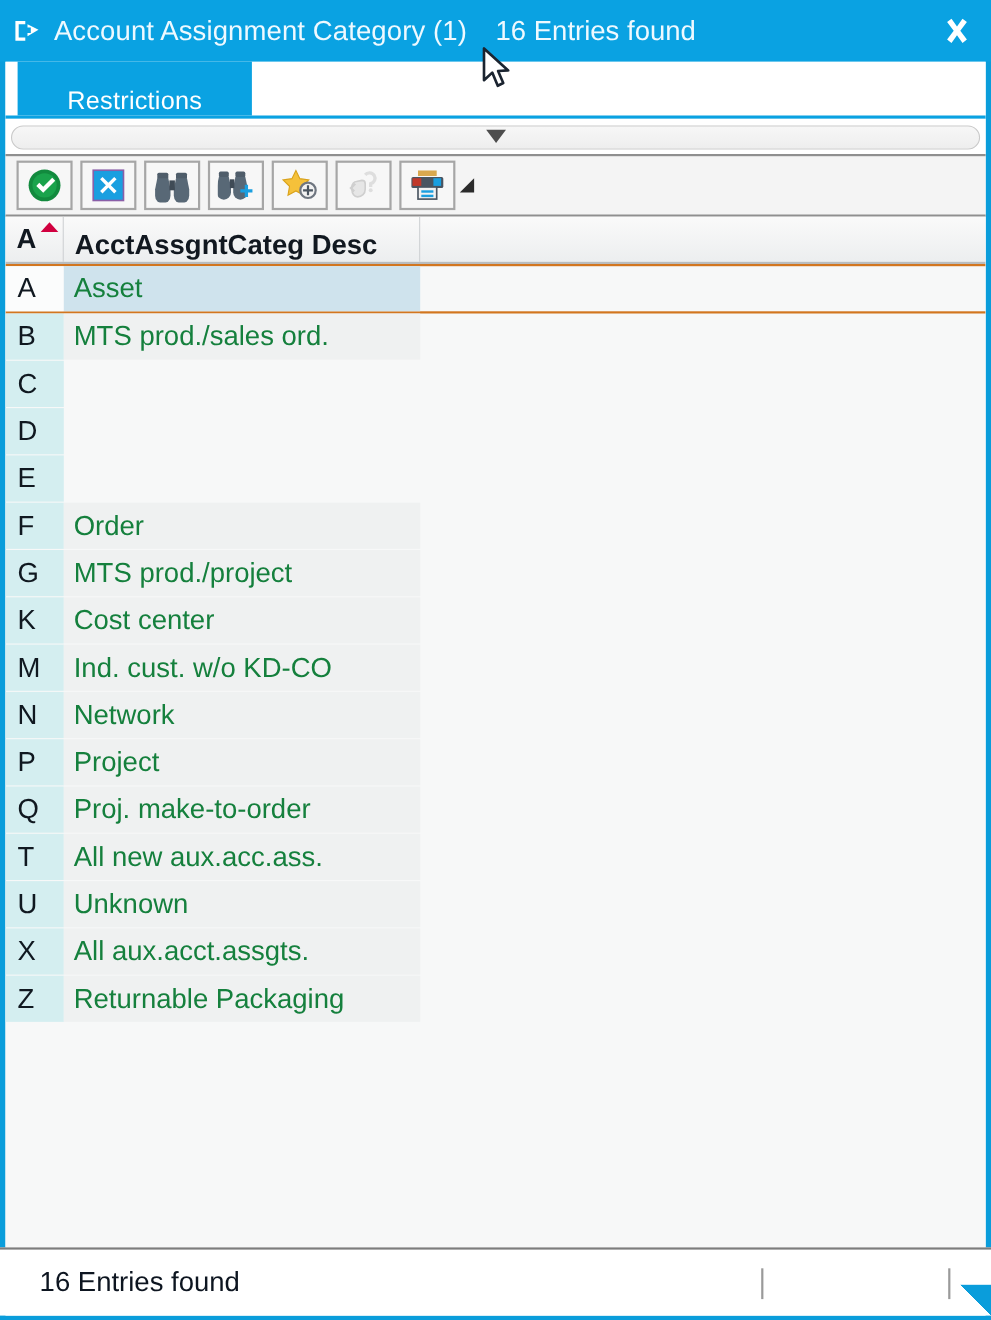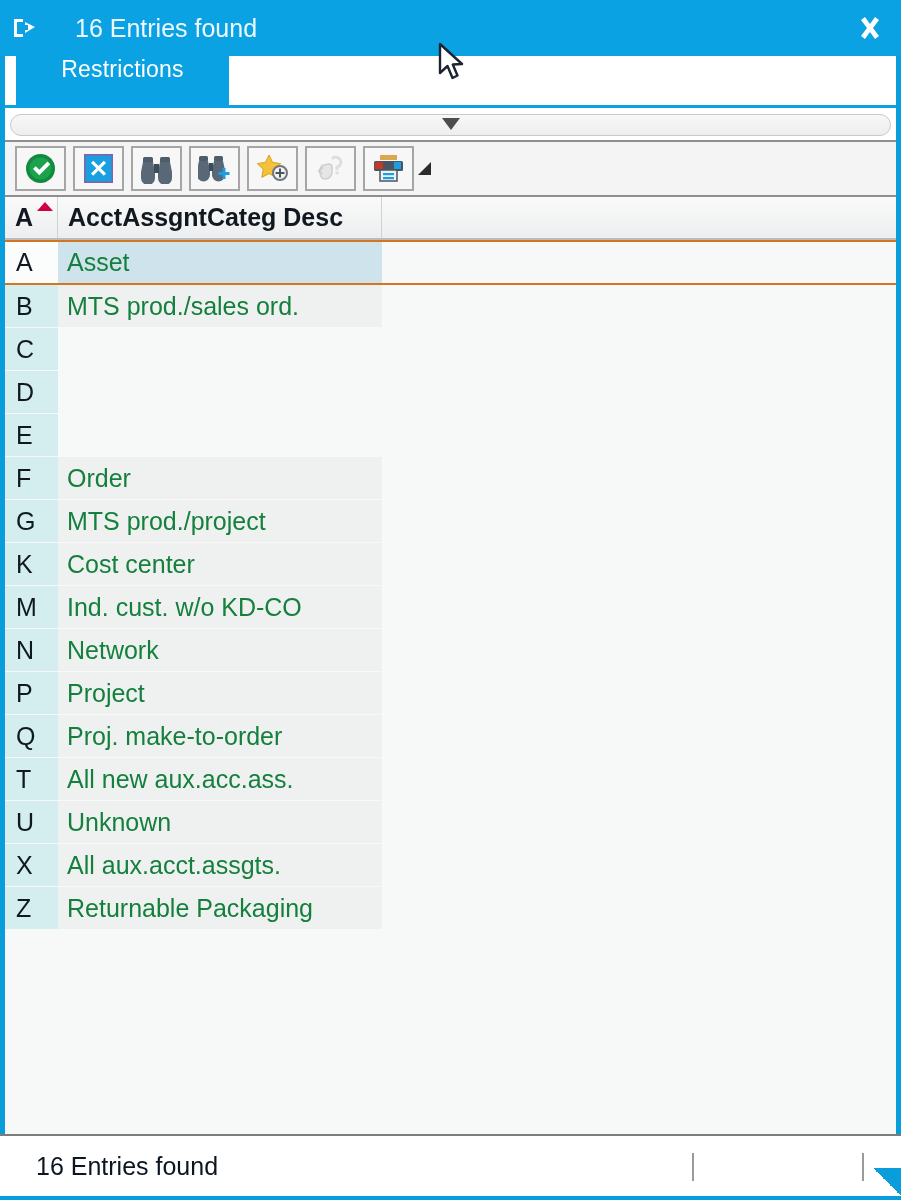--- a/index.html
+++ b/index.html
@@ -54,21 +54,21 @@
     flex:0 0 52px;height:52px;
     background:#ffffff;
     display:flex;align-items:flex-start;
     border-bottom:3px solid #0aa2e2;
     box-sizing:border-box;
     padding-left:11px;
   }
   .tab{
     height:49px;min-width:213px;
     background:#0aa2e2;color:#ffffff;
-    display:flex;align-items:flex-start;justify-content:center;
+    display:flex;align-items:flex-end;justify-content:center;
     font-size:23px;padding:0 26px;box-sizing:border-box;
     cursor:pointer;letter-spacing:.2px;
   }
 
   
   .restrict-area{
     flex:0 0 32px;background:#ffffff;
     padding:6px 5px 0 5px;box-sizing:border-box;
   }
   .collapse-bar{
@@ -120,21 +120,21 @@
     box-sizing:border-box;
   }
   .th{
     display:flex;align-items:center;
     font-size:25px;font-weight:bold;color:#111820;
     box-sizing:border-box;position:relative;
     border-right:1px solid #cfd2d4;
     padding-left:10px;
   }
   .th-key{width:53px;flex:0 0 53px;}
-  .th-desc{width:324px;flex:0 0 324px;}
+  .th-desc{width:324px;flex:0 0 324px;align-items:flex-end;}
   .th-rest{flex:1 1 auto;border-right:none;}
   .sort-caret{
     position:absolute;left:32px;top:5px;
     width:0;height:0;border-left:8px solid transparent;
     border-right:8px solid transparent;border-bottom:9px solid #d1003f;
   }
   .row{
     display:flex;height:43px;box-sizing:border-box;
     border-bottom:1px solid transparent;
   }
@@ -186,20 +186,21 @@
 <div class="window">
 
   <div class="titlebar">
     <span class="title-icon">
       <svg width="26" height="24" viewBox="0 0 26 24">
         <path d="M2 3 h9 v3 H5 v12 h6 v3 H2 Z" fill="#ffffff"></path>
         <path d="M13 6 l10 5 -10 6 Z" fill="#ffffff"></path>
         <rect x="11" y="9" width="5" height="5" fill="#0aa2e2"></rect>
       </svg>
     </span>
+    <span class="title-text">Account Assignment Category (1)</span>
     <span class="title-count">16 Entries found</span>
     <span class="title-close">
       <svg width="26" height="26" viewBox="0 0 26 26">
         <path d="M4 5 L8 2 L13 9 L18 2 L22 5 L16 13 L22 21 L18 24 L13 17 L8 24 L4 21 L10 13 Z" fill="#ffffff"></path>
       </svg>
     </span>
   </div>
 
   <div class="tabstrip">
     <div class="tab">

